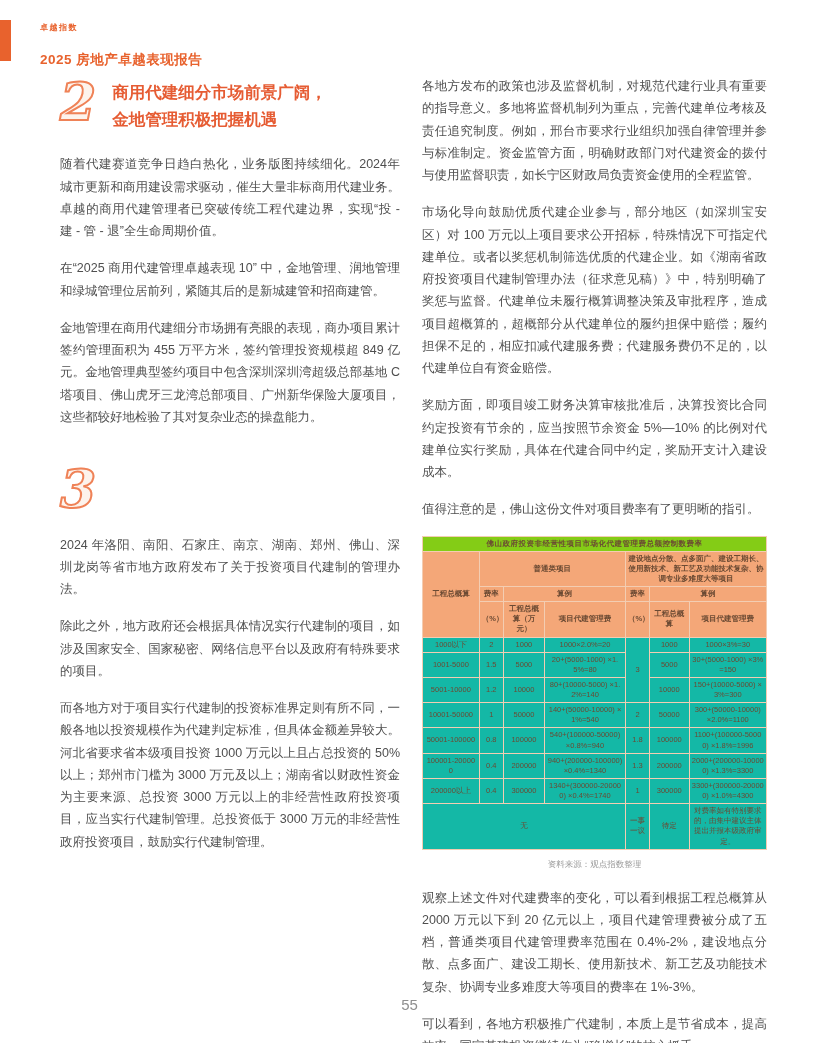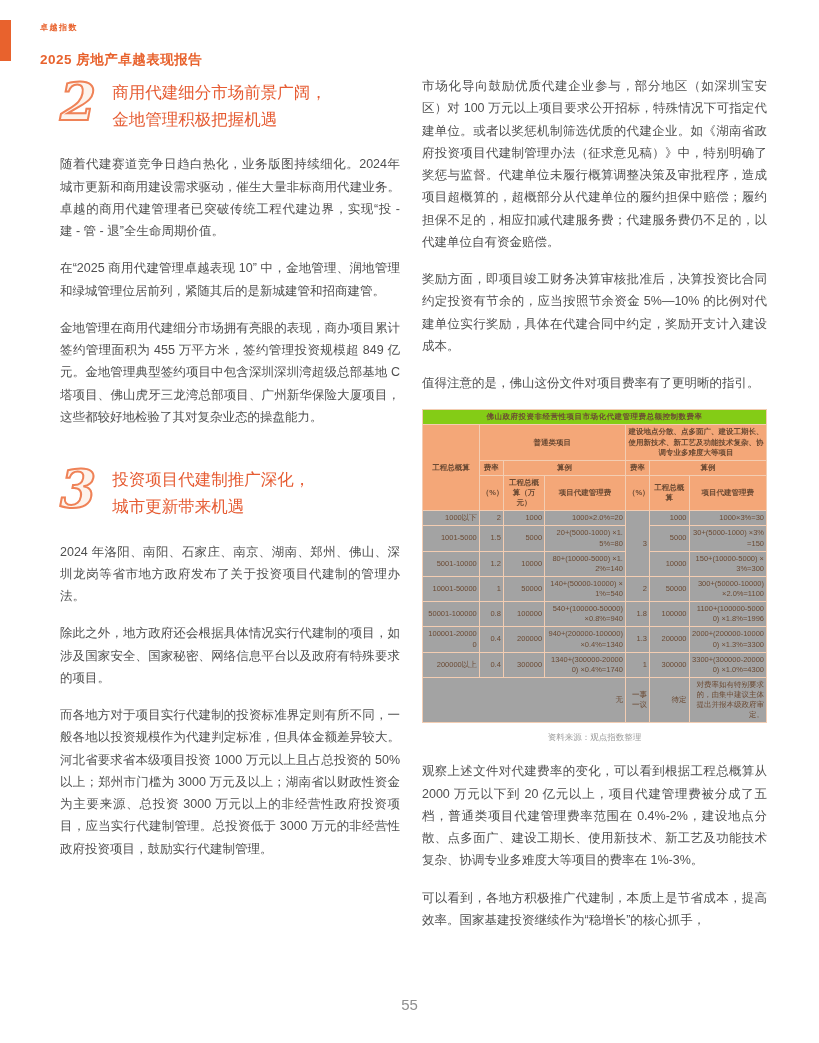--- a/index.html
+++ b/index.html
@@ -19,37 +19,37 @@
   .col-left { width:340px; }
   .col-right { width:345px; }
   
   .section-head { display:flex; gap:16px; align-items:flex-start; margin-bottom:20px; }
   .sec-num {
     font-family:"DejaVu Serif","Liberation Serif",serif;
     font-style:italic; font-weight:bold; font-size:52px; line-height:0.95;
     color:#fdf3ec; -webkit-text-stroke:2px #ef8257;
     text-shadow:0 0 1px #ef8257; padding-top:2px;
   }
-  .sec-title { color:#e65c33; font-weight:normal; font-size:16.5px; line-height:1.65; padding-top:4px; }
+  .sec-title { color:#e65c33; font-weight:bold; font-size:16.5px; line-height:1.65; padding-top:4px; }
   .sec3 { margin-top:34px; }
   
   .para {
     font-size:12.5px; line-height:1.78; color:#4f4f4f;
     text-align:justify; margin-bottom:15px;
   }
   
   .ftable { width:100%; border-collapse:collapse; table-layout:fixed; margin-top:4px; }
   .ftable th, .ftable td {
     border:1px solid #f3cdb2; padding:2px 2px; text-align:center; vertical-align:middle;
     font-size:7.5px; line-height:1.35; color:#6b4a33; word-break:break-all;
   }
   .t-title { background:#84cc16; color:#8c1d10; font-weight:bold; font-size:9.5px; padding:5px 2px; letter-spacing:0.5px; }
   .t-head  { background:#f4a778; color:#8c2a12; font-weight:bold; }
   .t-group { text-align:left; padding:3px 4px; }
-  .t-body-row td { background:#a3a3a3;text-align:right; }
+  .t-body-row td { background:#14b8a6; }
   .t-note { text-align:left; padding:3px 4px; }
   .t-src { text-align:center; font-size:8.5px; color:#9a9a9a; margin:9px 0 16px 0; }
   
   .page-num { position:absolute; bottom:30px; left:0; width:100%; text-align:center; color:#8f8f8f; font-size:15px; }
 </style>
 </head>
 <body>
 
 <div class="page">
 
@@ -70,34 +70,31 @@
           <div>金地管理积极把握机遇</div>
         </div>
       </div>
 
       <p class="para">随着代建赛道竞争日趋白热化，业务版图持续细化。2024年城市更新和商用建设需求驱动，催生大量非标商用代建业务。卓越的商用代建管理者已突破传统工程代建边界，实现“投 - 建 - 管 - 退”全生命周期价值。</p>
       <p class="para">在“2025 商用代建管理卓越表现 10” 中，金地管理、润地管理和绿城管理位居前列，紧随其后的是新城建管和招商建管。</p>
       <p class="para">金地管理在商用代建细分市场拥有亮眼的表现，商办项目累计签约管理面积为 455 万平方米，签约管理投资规模超 849 亿元。金地管理典型签约项目中包含深圳深圳湾超级总部基地 C 塔项目、佛山虎牙三龙湾总部项目、广州新华保险大厦项目，这些都较好地检验了其对复杂业态的操盘能力。</p>
 
       <div class="section-head sec3">
         <div class="sec-num">3</div>
-        <div class="sec-title">
-          <div>投资项目代建制推广深化，</div>
-          <div>城市更新带来机遇</div>
-        </div>
       </div>
 
       <p class="para">2024 年洛阳、南阳、石家庄、南京、湖南、郑州、佛山、深圳龙岗等省市地方政府发布了关于投资项目代建制的管理办法。</p>
       <p class="para">除此之外，地方政府还会根据具体情况实行代建制的项目，如涉及国家安全、国家秘密、网络信息平台以及政府有特殊要求的项目。</p>
       <p class="para">而各地方对于项目实行代建制的投资标准界定则有所不同，一般各地以投资规模作为代建判定标准，但具体金额差异较大。河北省要求省本级项目投资 1000 万元以上且占总投资的 50% 以上；郑州市门槛为 3000 万元及以上；湖南省以财政性资金为主要来源、总投资 3000 万元以上的非经营性政府投资项目，应当实行代建制管理。总投资低于 3000 万元的非经营性政府投资项目，鼓励实行代建制管理。</p>
 
     </div>
 
     <div class="col-right">
 
+      <p class="para">各地方发布的政策也涉及监督机制，对规范代建行业具有重要的指导意义。多地将监督机制列为重点，完善代建单位考核及责任追究制度。例如，邢台市要求行业组织加强自律管理并参与标准制定。资金监管方面，明确财政部门对代建资金的拨付与使用监督职责，如长宁区财政局负责资金使用的全程监管。</p>
       <p class="para">市场化导向鼓励优质代建企业参与，部分地区（如深圳宝安区）对 100 万元以上项目要求公开招标，特殊情况下可指定代建单位。或者以奖惩机制筛选优质的代建企业。如《湖南省政府投资项目代建制管理办法（征求意见稿）》中，特别明确了奖惩与监督。代建单位未履行概算调整决策及审批程序，造成项目超概算的，超概部分从代建单位的履约担保中赔偿；履约担保不足的，相应扣减代建服务费；代建服务费仍不足的，以代建单位自有资金赔偿。</p>
       <p class="para">奖励方面，即项目竣工财务决算审核批准后，决算投资比合同约定投资有节余的，应当按照节余资金 5%—10% 的比例对代建单位实行奖励，具体在代建合同中约定，奖励开支计入建设成本。</p>
       <p class="para">值得注意的是，佛山这份文件对项目费率有了更明晰的指引。</p>
 
       <table class="ftable">
         <colgroup>
           <col style="width:16.5%">
             <col style="width:7%">
             <col style="width:12%">
             <col style="width:23.5%">

